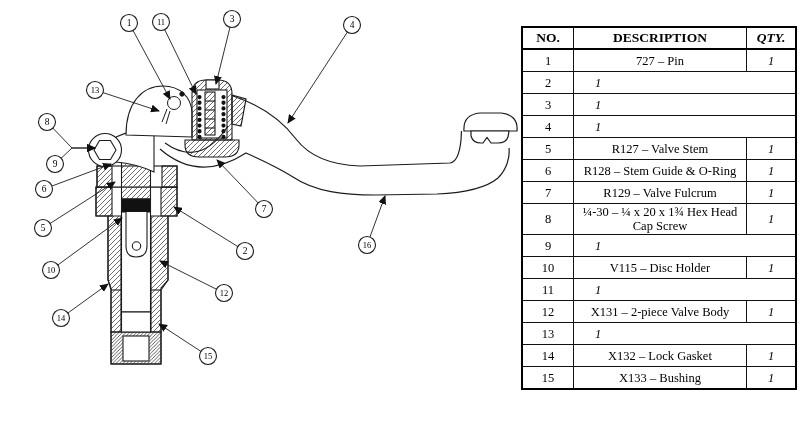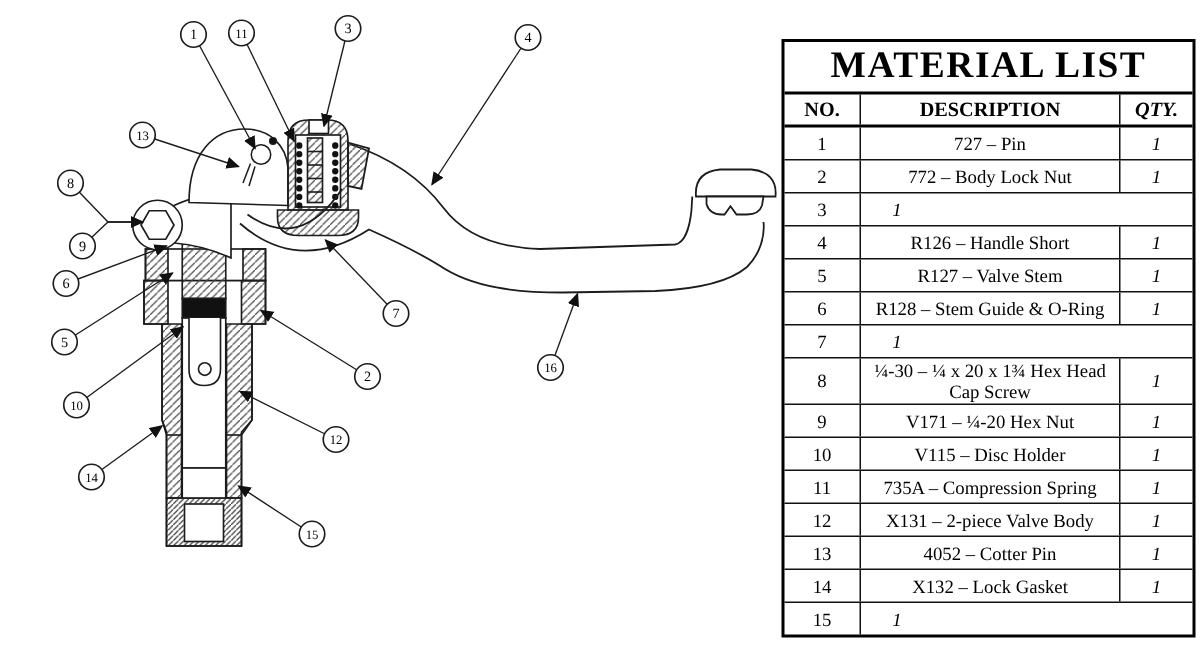--- a/index.html
+++ b/index.html
@@ -156,95 +156,91 @@
           <circle cx="208" cy="356" r="8.5" fill="#fff" stroke="#1c1c1c" stroke-width="1.1"></circle>
           <text x="208" y="359.2" text-anchor="middle" font-size="8.5" font-family="&quot;Liberation Serif&quot;, serif" fill="#000">15</text>
           <polyline points="367,245 385,196" fill="none" stroke="#1c1c1c" stroke-width="0.9" marker-end="url(#arw)"></polyline>
           <circle cx="367" cy="245" r="8.5" fill="#fff" stroke="#1c1c1c" stroke-width="1.1"></circle>
           <text x="367" y="248.2" text-anchor="middle" font-size="8.5" font-family="&quot;Liberation Serif&quot;, serif" fill="#000">16</text>
         </g>
     </svg>
   </div>
 
   <div class="mtable">
-    <div class="mtitle">MATERIAL LIST</div>
     <div class="hrow">
       <div class="cell c-no">NO.</div>
       <div class="cell c-desc">DESCRIPTION</div>
       <div class="cell c-qty">QTY.</div>
     </div>
     <div id="mrows">
         <div class="drow">
           <div class="cell c-no">1</div>
           <div class="cell c-desc">727 – Pin</div>
           <div class="cell c-qty">1</div>
         </div>
         <div class="drow">
           <div class="cell c-no">2</div>
-          <div class="cell c-desc">772 – Body Lock Nut</div>
           <div class="cell c-qty">1</div>
         </div>
         <div class="drow">
           <div class="cell c-no">3</div>
           <div class="cell c-qty">1</div>
         </div>
         <div class="drow">
           <div class="cell c-no">4</div>
-          <div class="cell c-desc">R126 – Handle Short</div>
           <div class="cell c-qty">1</div>
         </div>
         <div class="drow">
           <div class="cell c-no">5</div>
           <div class="cell c-desc">R127 – Valve Stem</div>
           <div class="cell c-qty">1</div>
         </div>
         <div class="drow">
           <div class="cell c-no">6</div>
           <div class="cell c-desc">R128 – Stem Guide &amp; O-Ring</div>
           <div class="cell c-qty">1</div>
         </div>
         <div class="drow">
           <div class="cell c-no">7</div>
+          <div class="cell c-desc">R129 – Valve Fulcrum</div>
           <div class="cell c-qty">1</div>
         </div>
         <div class="drow">
           <div class="cell c-no">8</div>
           <div class="cell c-desc">¼-30 – ¼ x 20 x 1¾ Hex Head Cap Screw</div>
           <div class="cell c-qty">1</div>
         </div>
         <div class="drow">
           <div class="cell c-no">9</div>
-          <div class="cell c-desc">V171 – ¼-20 Hex Nut</div>
           <div class="cell c-qty">1</div>
         </div>
         <div class="drow">
           <div class="cell c-no">10</div>
           <div class="cell c-desc">V115 – Disc Holder</div>
           <div class="cell c-qty">1</div>
         </div>
         <div class="drow">
           <div class="cell c-no">11</div>
-          <div class="cell c-desc">735A – Compression Spring</div>
           <div class="cell c-qty">1</div>
         </div>
         <div class="drow">
           <div class="cell c-no">12</div>
           <div class="cell c-desc">X131 – 2-piece Valve Body</div>
           <div class="cell c-qty">1</div>
         </div>
         <div class="drow">
           <div class="cell c-no">13</div>
-          <div class="cell c-desc">4052 – Cotter Pin</div>
           <div class="cell c-qty">1</div>
         </div>
         <div class="drow">
           <div class="cell c-no">14</div>
           <div class="cell c-desc">X132 – Lock Gasket</div>
           <div class="cell c-qty">1</div>
         </div>
         <div class="drow">
           <div class="cell c-no">15</div>
+          <div class="cell c-desc">X133 – Bushing</div>
           <div class="cell c-qty">1</div>
         </div>
       </div>
   </div>
 
 </div>
 
 </body></html>

